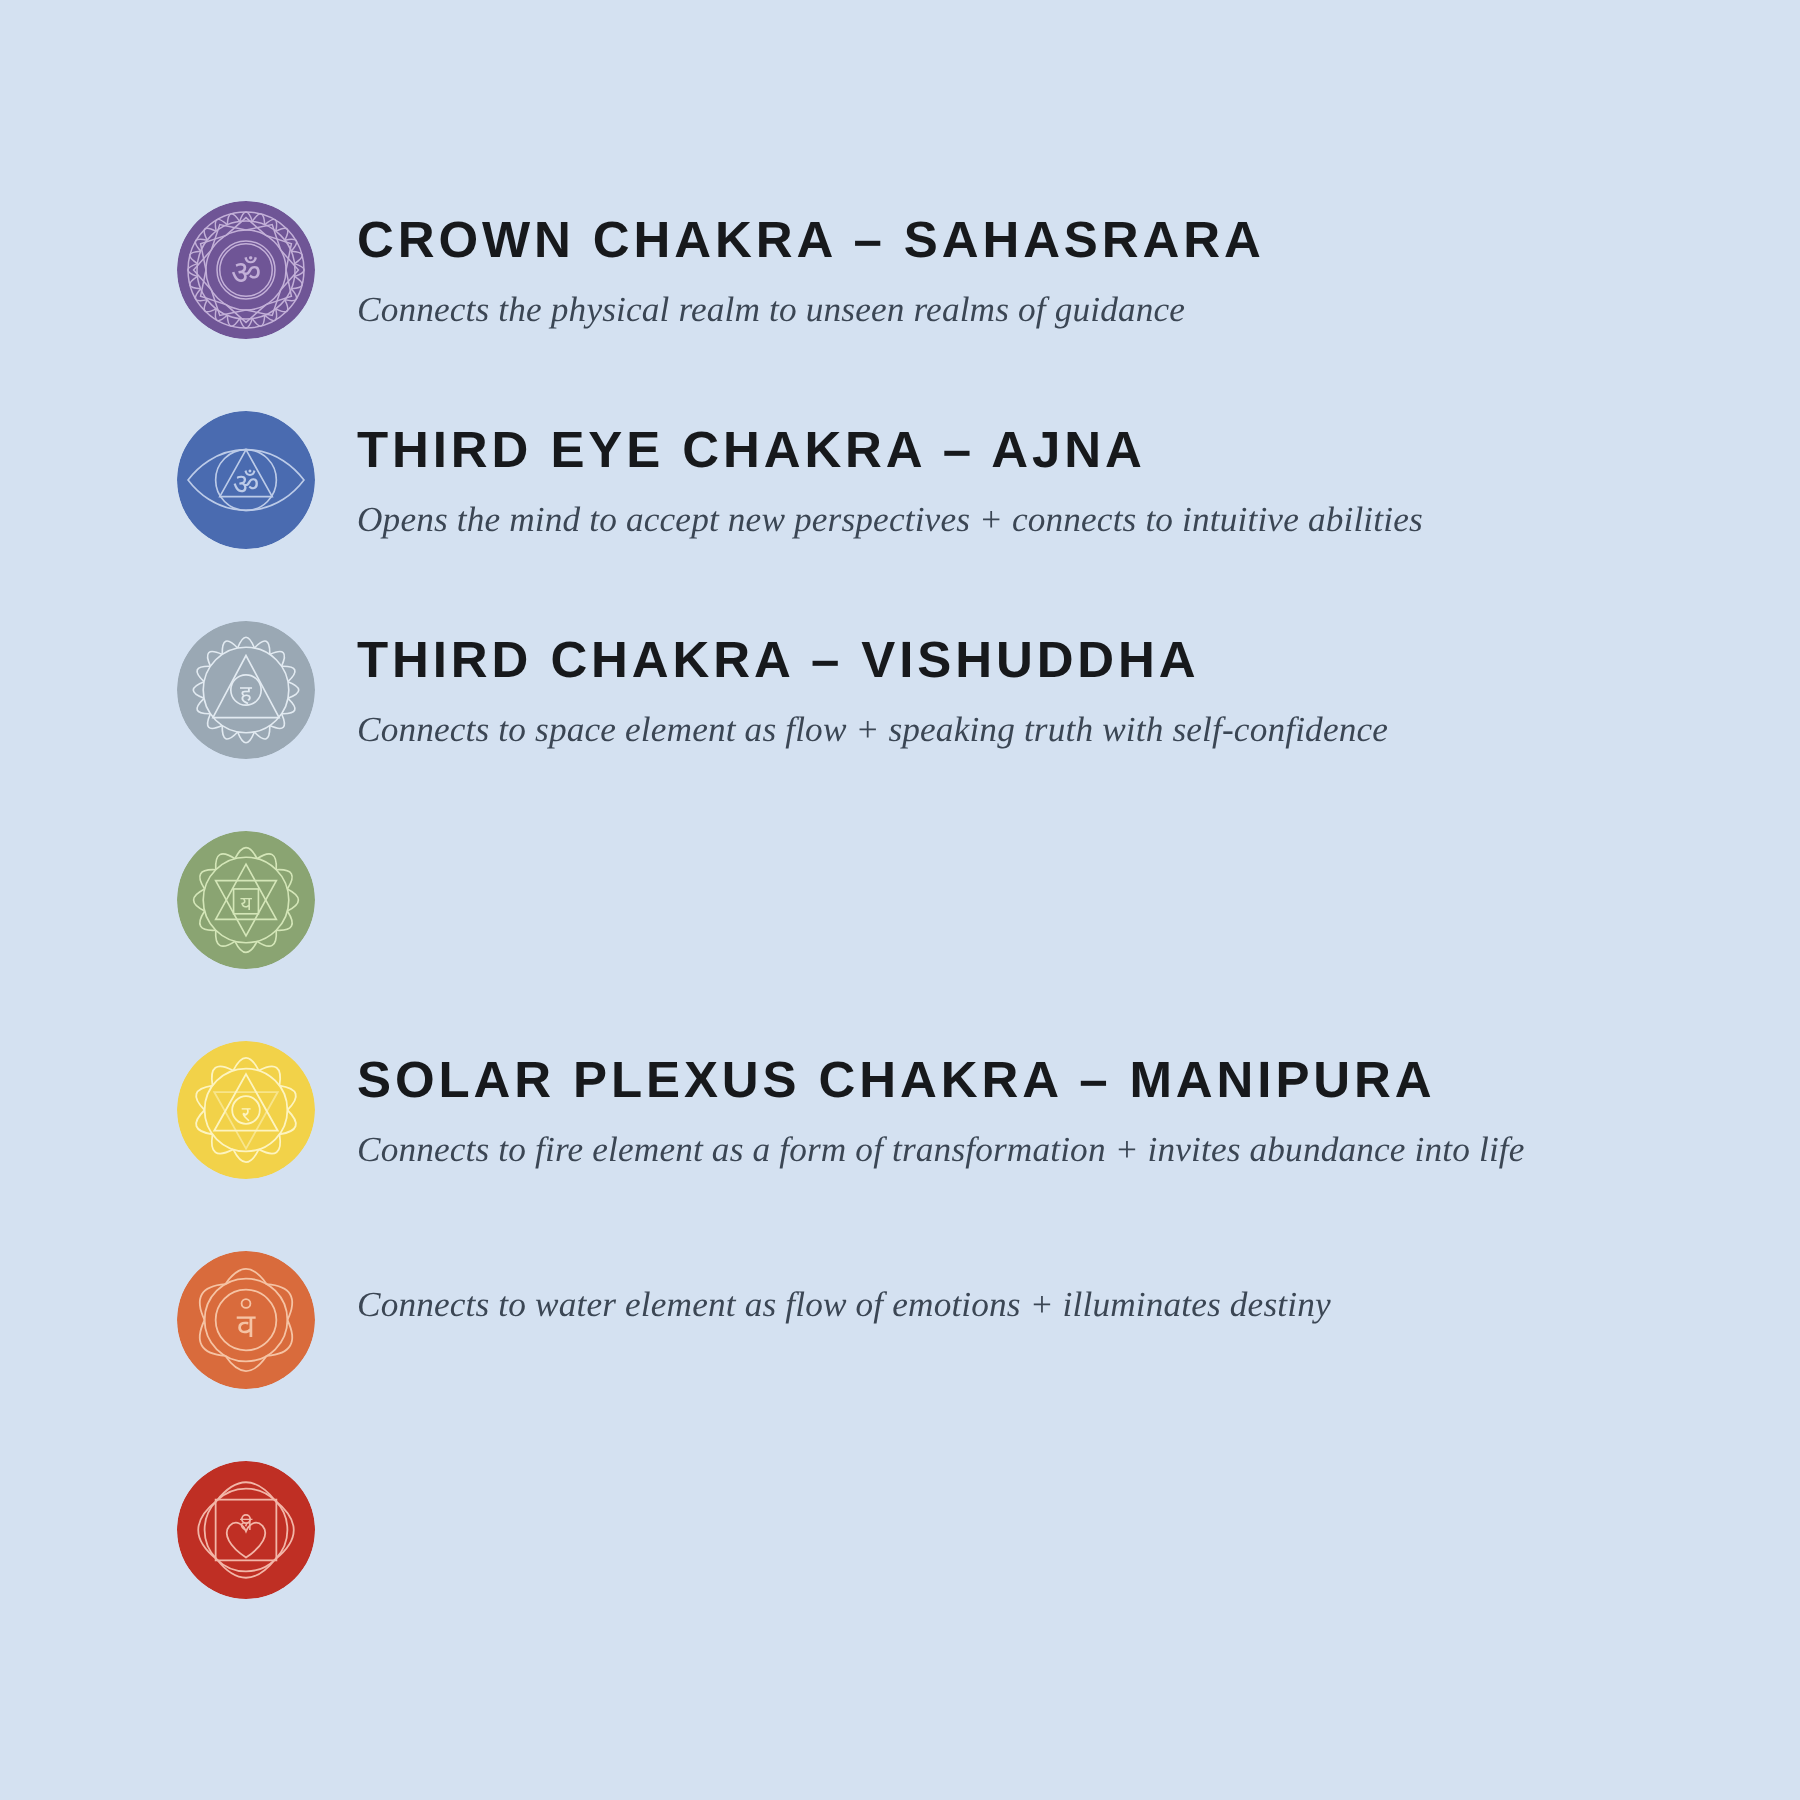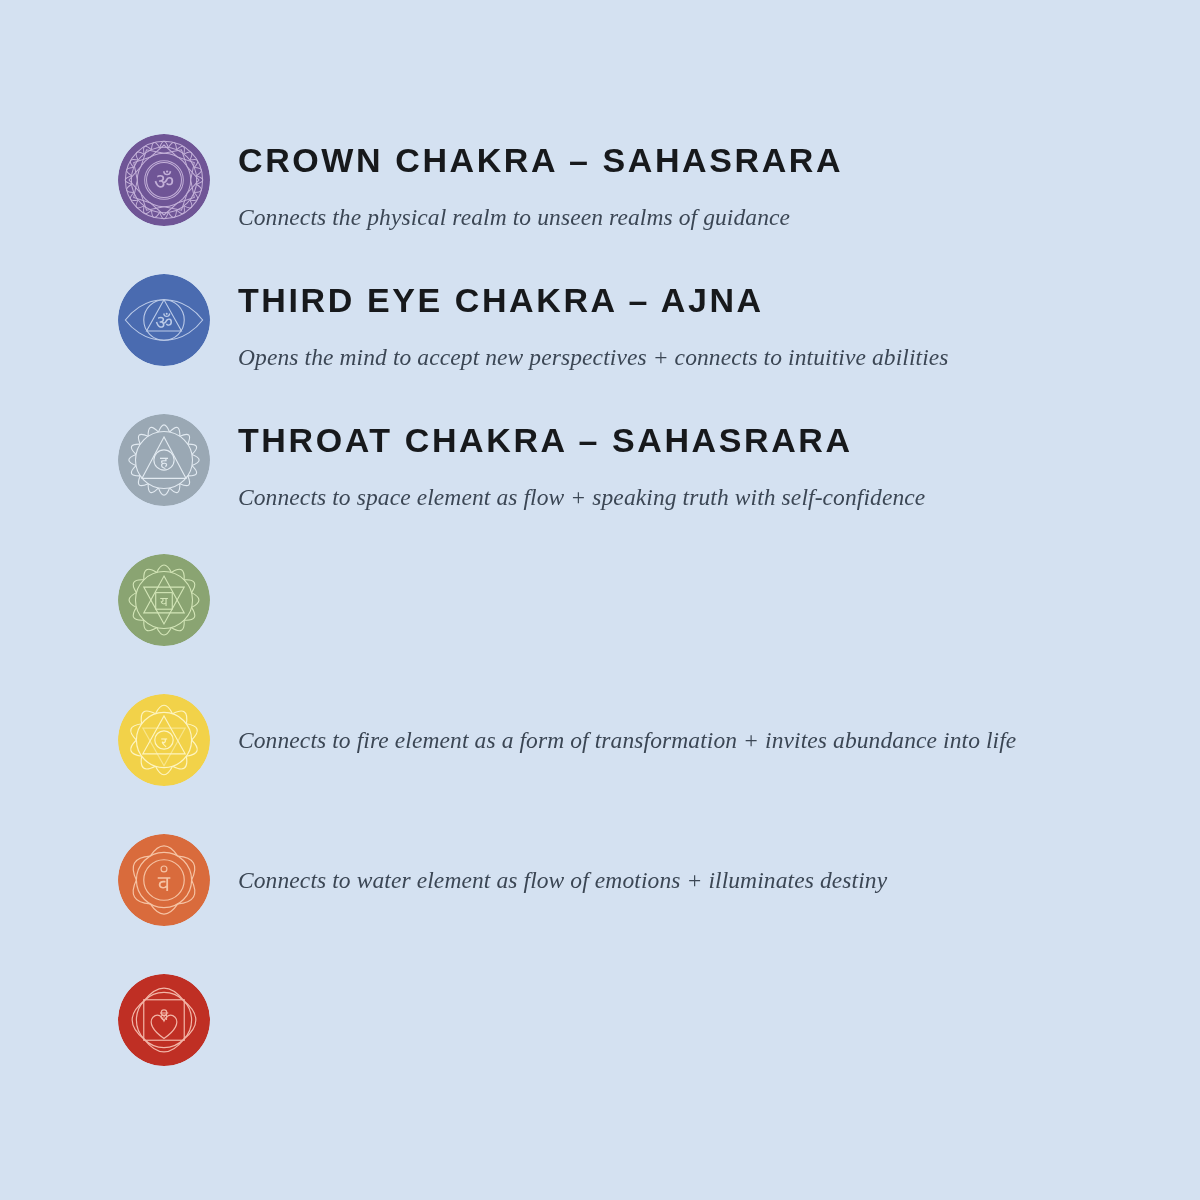--- a/index.html
+++ b/index.html
@@ -63,21 +63,21 @@
     font-family:"Liberation Sans", sans-serif;
     font-size:34px;
     font-weight:bold;
     letter-spacing:2.6px;
     color:#17191c;
     line-height:1.1;
     white-space:nowrap;
   }
 
   .chakra-desc {
-    margin-top:24px;
+    margin-top:14px;
     font-family:"Liberation Serif", serif;
     font-style:italic;
     font-size:23.5px;
     letter-spacing:0.1px;
     color:#3b4654;
     line-height:1.25;
     white-space:nowrap;
   }
 </style>
 </head>
@@ -187,21 +187,21 @@
             </g>
           <g fill="none" stroke="#e2eaf1" stroke-width="1.2">
             <circle cx="50" cy="50" r="31"></circle>
             <path d="M50 25 L26 70 L74 70 Z"></path>
             <circle cx="50" cy="50" r="11"></circle>
           </g>
           <text x="50" y="58" text-anchor="middle" font-size="16" fill="#e2eaf1" font-family="'DejaVu Sans', sans-serif">ह</text>
         </svg>
       </div>
       <div class="row-text">
-        <div class="chakra-title">THROAT CHAKRA – SAHASRARA</div>
+        <div class="chakra-title">THIRD CHAKRA – VISHUDDHA</div>
         <div class="chakra-desc">Connects to space element as flow + speaking truth with self-confidence</div>
       </div>
     </div>
 
     <div class="chakra-row">
       <div class="icon-wrap">
         <svg class="chakra-icon" viewBox="0 0 100 100">
           <circle cx="50" cy="50" r="50" fill="#8aa472"></circle>
           <g fill="none" stroke="#d4e6b8" stroke-width="1.2" id="heart-petals">
               <path d="M41.98 20.06 Q50.00 4.00 58.02 20.06"></path>
@@ -247,20 +247,21 @@
           <g fill="none" stroke="#fdf4c0" stroke-width="1.3">
             <circle cx="50" cy="50" r="30"></circle>
             <path d="M50 24 L73 65 L27 65 Z"></path>
             <path d="M50 78 L27 37 L73 37 Z" opacity="0.55"></path>
             <circle cx="50" cy="50" r="10"></circle>
           </g>
           <text x="50" y="58" text-anchor="middle" font-size="15" fill="#fdf4c0" font-family="'DejaVu Sans', sans-serif">र</text>
         </svg>
       </div>
       <div class="row-text">
+        <div class="chakra-title">SOLAR PLEXUS CHAKRA – MANIPURA</div>
         <div class="chakra-desc">Connects to fire element as a form of transformation + invites abundance into life</div>
       </div>
     </div>
 
     <div class="chakra-row">
       <div class="icon-wrap">
         <svg class="chakra-icon" viewBox="0 0 100 100">
           <circle cx="50" cy="50" r="50" fill="#d96b3c"></circle>
           <g fill="none" stroke="#f5c3a4" stroke-width="1.3" id="sacral-petals">
               <path d="M35.00 24.02 Q50.00 2.00 65.00 24.02"></path>

